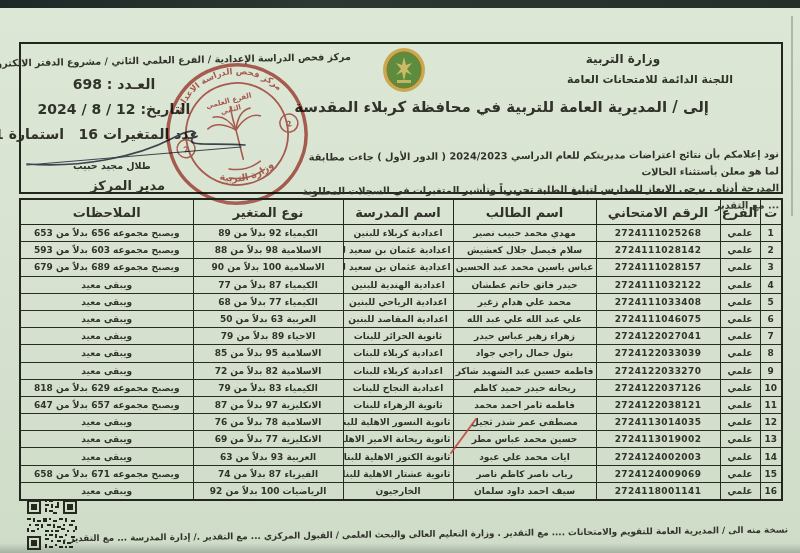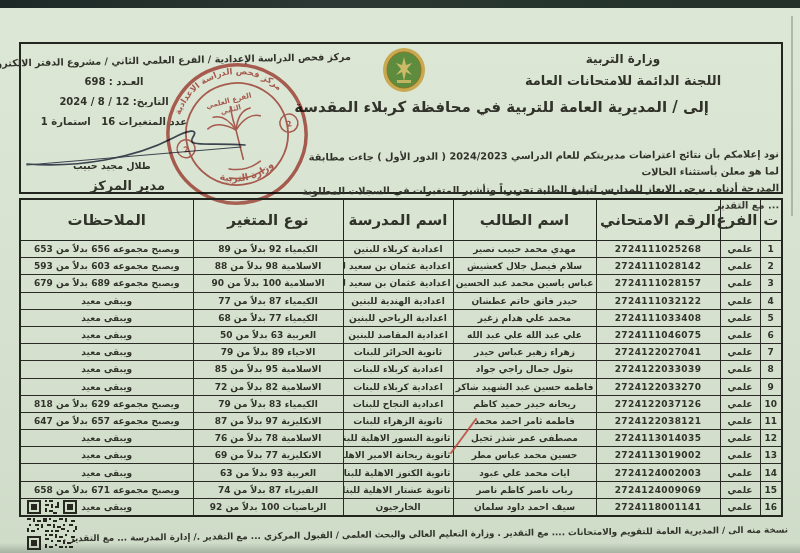--- a/index.html
+++ b/index.html
@@ -11,45 +11,45 @@
   .paper{position:absolute;left:0;top:8px;width:800px;height:545px;
        background:linear-gradient(180deg,#dde7d6 0%,#d6e2cf 55%,#cfdcc8 100%);}
   .paper-edge{position:absolute;top:8px;right:7px;width:2px;height:200px;background:#5a6358;opacity:.35;}
   .bottom-shade{position:absolute;left:0;bottom:0;width:800px;height:10px;
        background:linear-gradient(180deg,rgba(40,50,45,0),rgba(40,50,45,.25));}
 
   .lh-box{position:absolute;left:19px;top:34px;width:760px;height:148px;border:2px solid #23251f;}
 
   .ministry-block{position:absolute;top:8px;right:48px;width:220px;text-align:center;}
   .ministry-block .l1{font-size:12px;}
-  .ministry-block .l2{font-size:13px;margin-top:7px;}
+  .ministry-block .l2{font-size:11px;margin-top:7px;text-align:right;}
 
   .center-line{position:absolute;top:10px;right:430px;width:330px;font-size:9.6px;
        text-align:center;transform:rotate(-1.1deg);white-space:nowrap;}
 
-  .info-block{position:absolute;top:32px;left:8px;width:170px;font-size:10px;text-align:center;}
+  .info-block{position:absolute;top:32px;left:8px;width:170px;font-size:14px;text-align:center;}
   .info-block .row{margin-bottom:9px;white-space:nowrap;}
 
   .to-line{position:absolute;top:54px;right:72px;font-size:15px;white-space:nowrap;}
   .subject-line{position:absolute;top:78px;right:78px;font-size:11px;white-space:nowrap;}
 
   .body-text{position:absolute;top:103px;right:2px;width:482px;font-size:9.8px;
        text-align:right;line-height:17px;transform:rotate(-.4deg);}
 
   .signer-name{position:absolute;top:116px;left:52px;width:100px;text-align:left;font-size:9.5px;}
   .signer-title{position:absolute;top:134px;left:58px;width:86px;text-align:right;font-size:13px;}
   .signature-svg{position:absolute;top:78px;left:2px;}
 
   .stamp-svg{position:absolute;left:163px;top:52px;opacity:.82;mix-blend-mode:multiply;
        transform:rotate(-14deg);}
   .emblem-svg{position:absolute;left:382px;top:39px;}
 
   table.results{position:absolute;left:19px;top:190px;width:762px;border-collapse:collapse;
        table-layout:fixed;direction:rtl;border:2px solid #23251f;}
-  table.results th{border:1.4px solid #23251f;height:24px;font-size:15px;padding:8px 2px;
+  table.results th{border:1.4px solid #23251f;height:24px;font-size:13px;padding:0 2px;
        font-weight:700;background:rgba(255,255,255,.04);}
   table.results td{border:1px solid #2a2b25;height:16.2px;font-size:9px;padding:0 2px;
        text-align:center;white-space:nowrap;overflow:hidden;font-weight:700;}
   td.exam-no{font-size:11px;direction:ltr;letter-spacing:.4px;}
   td.school{font-size:8.2px;}
   td.serial,td.branch{font-size:9.5px;margin-top:39px;}
 
   .qr-svg{position:absolute;left:27px;top:492px;}
   .footer-line{position:absolute;top:521px;right:12px;width:740px;font-size:8.8px;
        text-align:right;white-space:nowrap;transform:rotate(-.7deg);}

